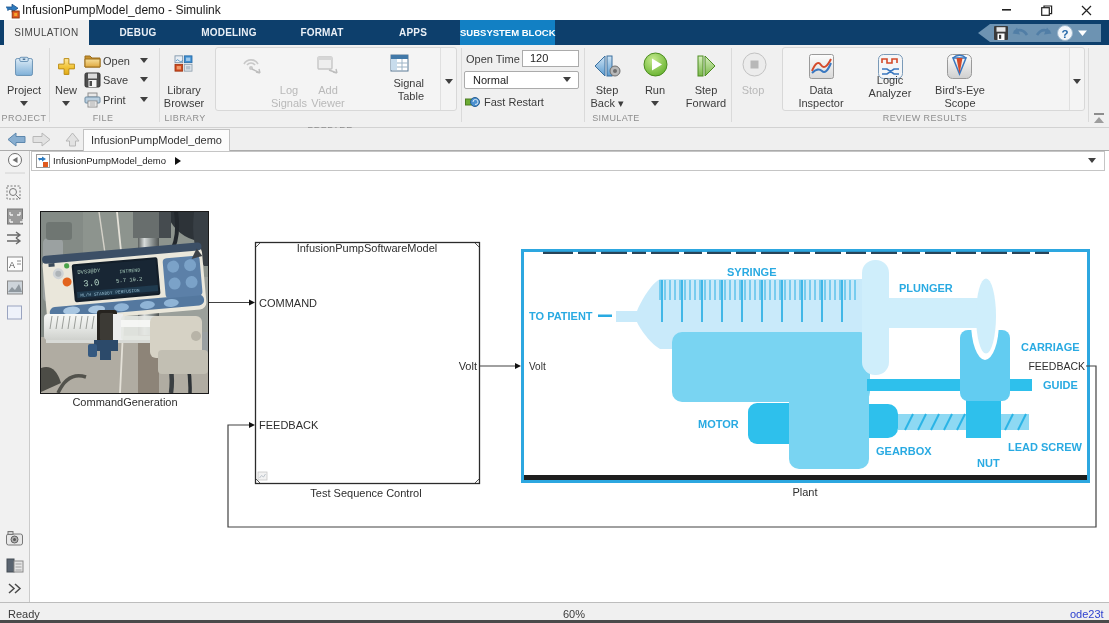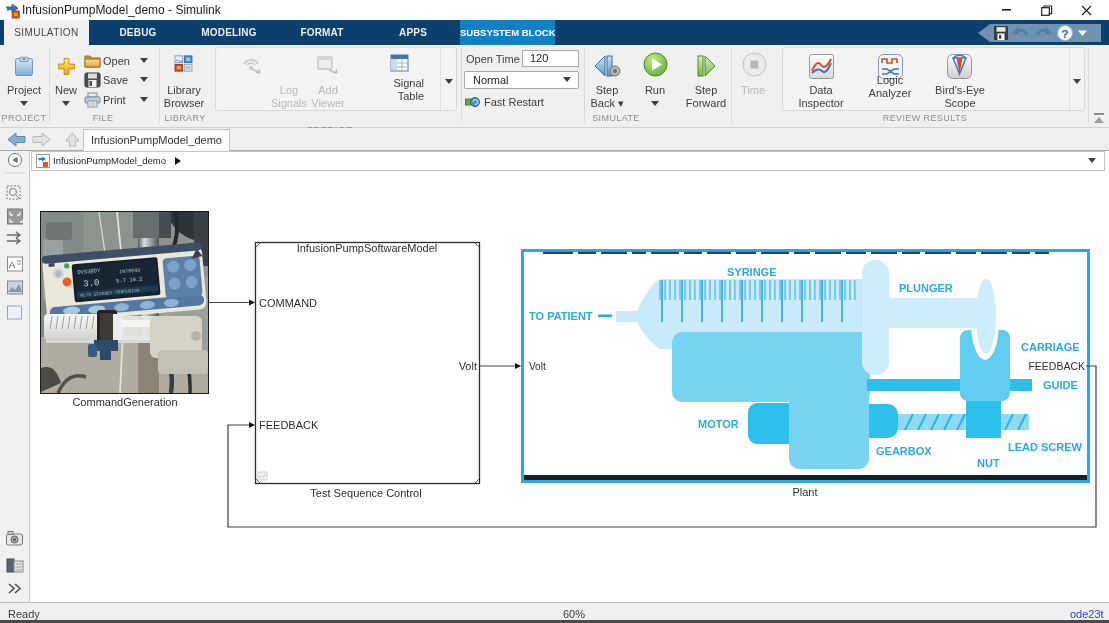--- a/index.html
+++ b/index.html
@@ -492,21 +492,21 @@
         </defs>
       <rect x="6" y="3" width="5" height="20" fill="url(#sf)" stroke="#4c8c20"></rect>
       <path d="M13,3 L13,23 L23,13 Z" fill="url(#sf)" stroke="#4c8c20"></path>
     </svg>
     <div class="cap" style="left:682px;top:39px;width:48px;">Step<br>Forward</div>
     <div class="sep abs" style="left:731px;"></div>
     <svg class="abs" style="left:742px;top:7px" width="25" height="25" viewBox="0 0 25 25">
       <circle cx="12.5" cy="12.5" r="11.5" fill="#ececec" stroke="#c2c2c2"></circle>
       <rect x="8.5" y="8.5" width="8" height="8" fill="#b8b8b8"></rect>
     </svg>
-    <div class="cap gcap" style="left:729px;top:39px;width:48px;">Time</div>
+    <div class="cap gcap" style="left:729px;top:39px;width:48px;">Stop</div>
 
     <div class="panel abs" style="left:782px;width:303px;"></div>
     <div class="abs" style="left:1069px;top:3px;width:1px;height:62px;background:#e0e0e0;"></div>
     <div class="abs sep" style="left:1088px;"></div>
     <svg class="abs" style="left:808px;top:8px" width="27" height="27" viewBox="0 0 27 27">
       <defs>
           <linearGradient id="di" x1="0" y1="0" x2="0" y2="1">
         <stop offset="0" stop-color="#fdfdfd"></stop>
             <stop offset="1" stop-color="#d8d8d8"></stop>
           </linearGradient>

